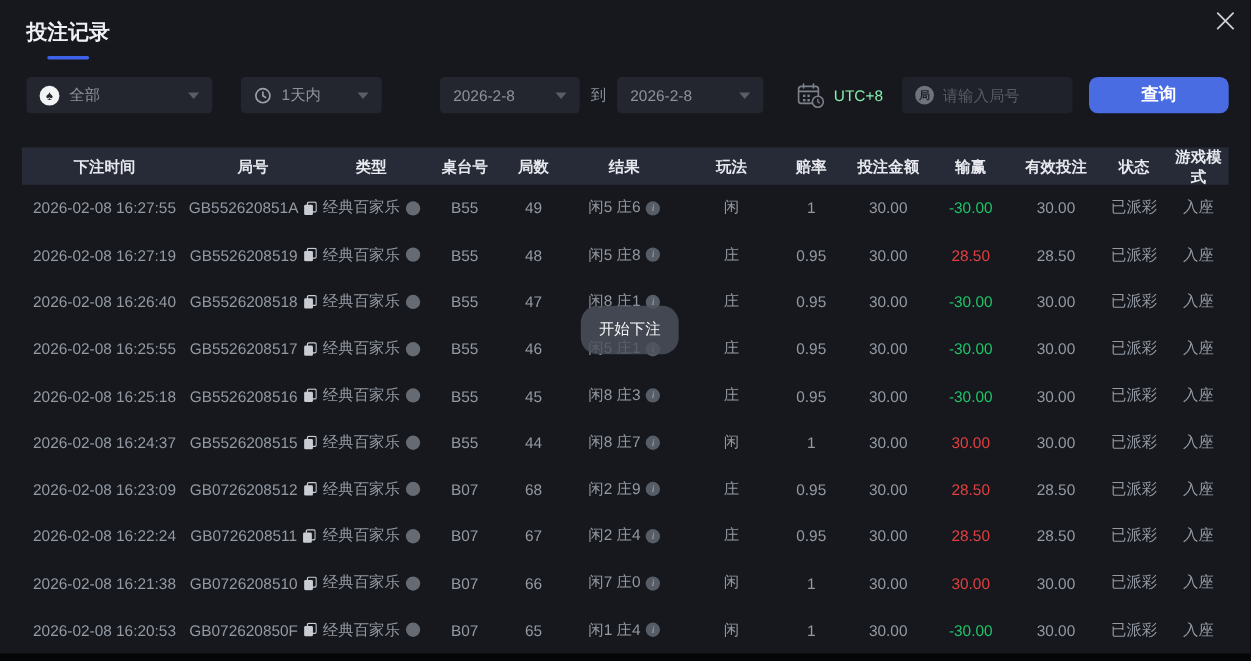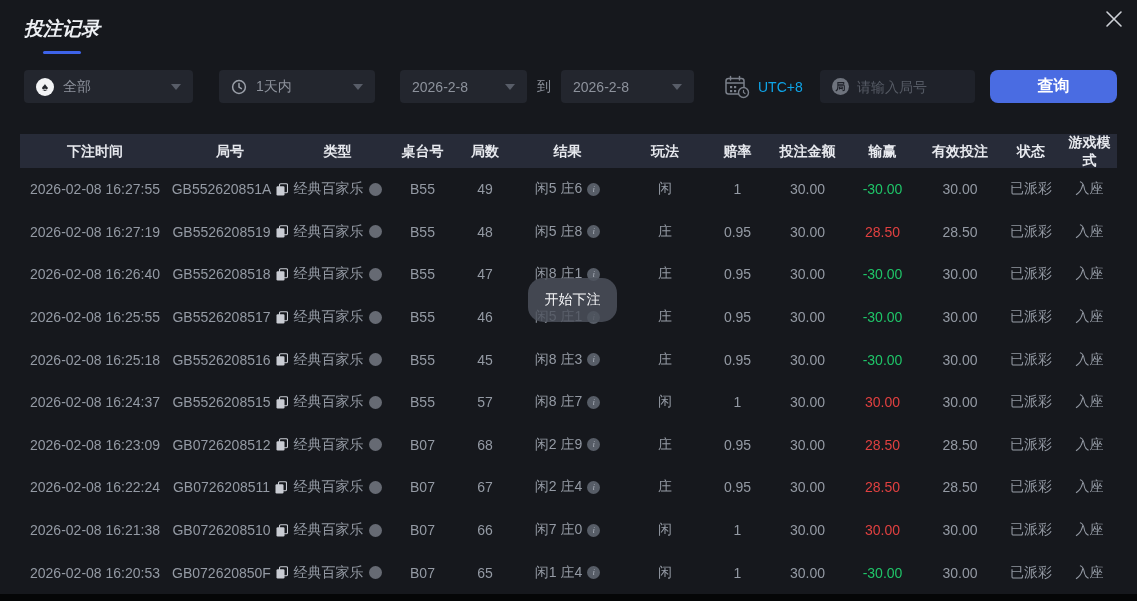--- a/index.html
+++ b/index.html
@@ -3,21 +3,21 @@
 <meta charset="utf-8">
 <style>
   * { margin:0; padding:0; box-sizing:border-box; }
   html,body { background:#0b0c0f; }
   body { font-family:"Liberation Sans","DejaVu Sans",sans-serif; }
   .app {
     position:relative; width:1137px; height:601px;
     background:#16181d; overflow:hidden;
   }
   
-  .tabs { position:absolute; left:24px; top:16px; display:flex; gap:44px;font-style:italic; }
+  .tabs { position:absolute; left:24px; top:16px; display:flex; gap:44px; }
   .tab { position:relative; font-size:19px; color:#70757f; cursor:pointer; padding-bottom:10px; }
   .tab.active { color:#eef0f4; font-weight:bold; }
   .tab.active .underline {
     position:absolute; left:50%; transform:translateX(-50%); bottom:-2px;
     width:38px; height:3px; border-radius:2px; background:var(--underline,#3e63e9);
   }
   .close-btn { position:absolute; right:10px; top:6px; width:26px; height:26px; cursor:pointer; }
   .close-btn svg { display:block; }
 
   
@@ -25,25 +25,25 @@
   .ctrl {
     position:absolute; top:0; height:33px; background:#23262e; border-radius:4px;
     display:flex; align-items:center; padding:0 12px; color:#8d929c; font-size:14px;
   }
   .ctrl .chev {
     margin-left:auto; width:0; height:0;
     border-left:5px solid transparent; border-right:5px solid transparent;
     border-top:6px solid #585d68;
   }
   .sel-game { left:24px; width:169px; }
-  .sel-time { left:219px; width:156px; }
+  .sel-time { left:219px; width:128px; }
   .sel-date-from { left:400px; width:127px; }
   .sel-date-to { left:561px; width:133px; }
   .to-label { position:absolute; left:537px; top:0; height:33px; line-height:33px; color:#8d929c; font-size:14px; }
-  .tz { position:absolute; left:724px; top:0; height:33px; display:flex; align-items:center; gap:8px; color:#0ea5e9; font-size:14px; }
+  .tz { position:absolute; left:724px; top:0; height:33px; display:flex; align-items:center; gap:8px; color:#86efac; font-size:14px; }
   .round-search { left:820px; width:155px; background:#1f222a; }
   .round-search input {
     background:transparent; border:none; outline:none; color:#9aa0aa;
     font-size:14px; width:100%; margin-left:8px; font-family:Liberation Sans, sans-serif;
   }
   .round-search input::placeholder { color:#565b65; }
   .spade-badge {
     width:18px; height:18px; border-radius:50%; background:#f2f3f5; flex:0 0 auto;
     display:flex; align-items:center; justify-content:center;
     color:#23262c; font-size:12px; line-height:18px;
@@ -432,21 +432,21 @@
           </span>
         </div>
         <div class="cell">
           <span>经典百家乐</span>
           <span class="dot"></span>
         </div>
         <div class="cell">
           <span>B55</span>
         </div>
         <div class="cell">
-          <span>57</span>
+          <span>44</span>
         </div>
         <div class="cell">
           <span>闲8 庄7</span>
           <span class="info">i</span>
         </div>
         <div class="cell">
           <span>闲</span>
         </div>
         <div class="cell">
           <span>1</span>

